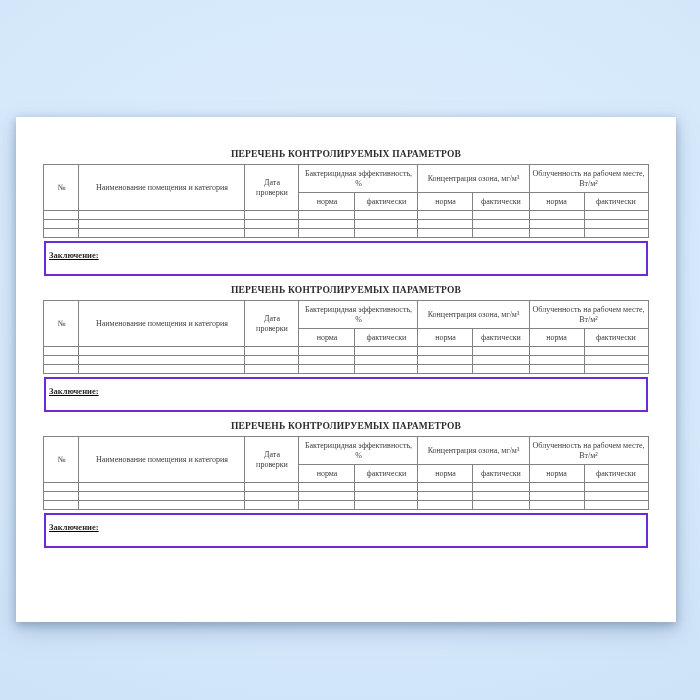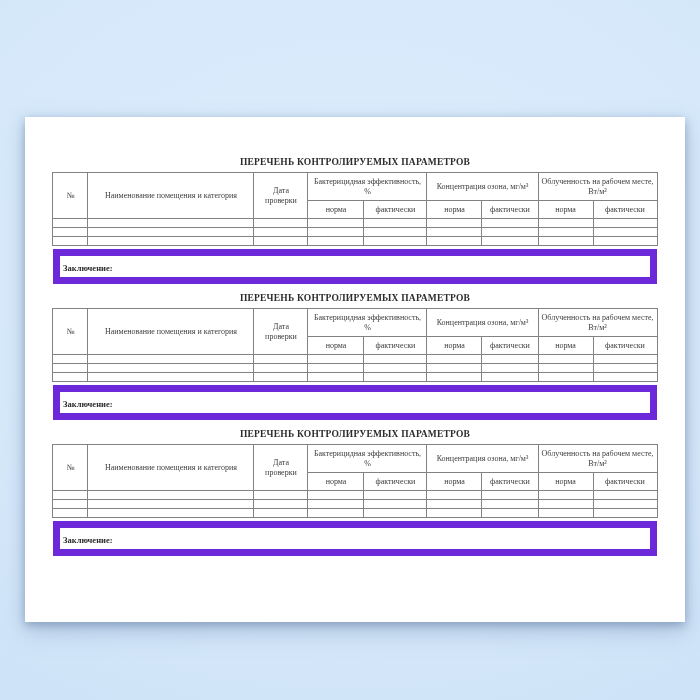--- a/index.html
+++ b/index.html
@@ -9,28 +9,28 @@
     height: 700px;
     overflow: hidden;
     font-family: "Liberation Serif", "DejaVu Serif", serif;
   }
   body {
     background: radial-gradient(130% 100% at 50% 38%, #ddeefd 0%, #d5e8fa 50%, #c5dcf5 100%);
     position: relative;
   }
   .paper {
     position: absolute;
-    left: 25px;
+    left: 16px;
     top: 117px;
     width: 660px;
     height: 505px;
     background: #ffffff;
     box-shadow: 0 3px 9px rgba(96, 122, 158, 0.55), 0 10px 22px rgba(110, 140, 180, 0.35);
     box-sizing: border-box;
-    padding-top: 40px;
+    padding-top: 32px;
   }
   .block { margin-bottom: 9px; }
   .title {
     font-size: 9.5px;
     font-weight: bold;
     color: #2c2c2c;
     text-align: center;
     letter-spacing: 0.2px;
     margin: 0 0 5px 0;
   }
@@ -52,23 +52,24 @@
     overflow: hidden;
     white-space: normal;
   }
   tr.group-row th { height: 27px; }
   tr.sub-row th { height: 17px; }
   tbody.empty-rows td { height: 8px; padding: 0; }
   .conclusion {
     width: 604px;
     height: 35px;
     margin: 3px auto 8px auto;
-    border: 7px solid #6d28d9;
+    border: 2px solid #6d28d9;
     box-sizing: border-box;
     padding: 1px 3px;
+    text-decoration: underline;
   }
   .conclusion-label {
     font-size: 8.5px;
     font-weight: bold;
     color: #2c2c2c;
   }
 </style>
 </head>
 <body>
 

